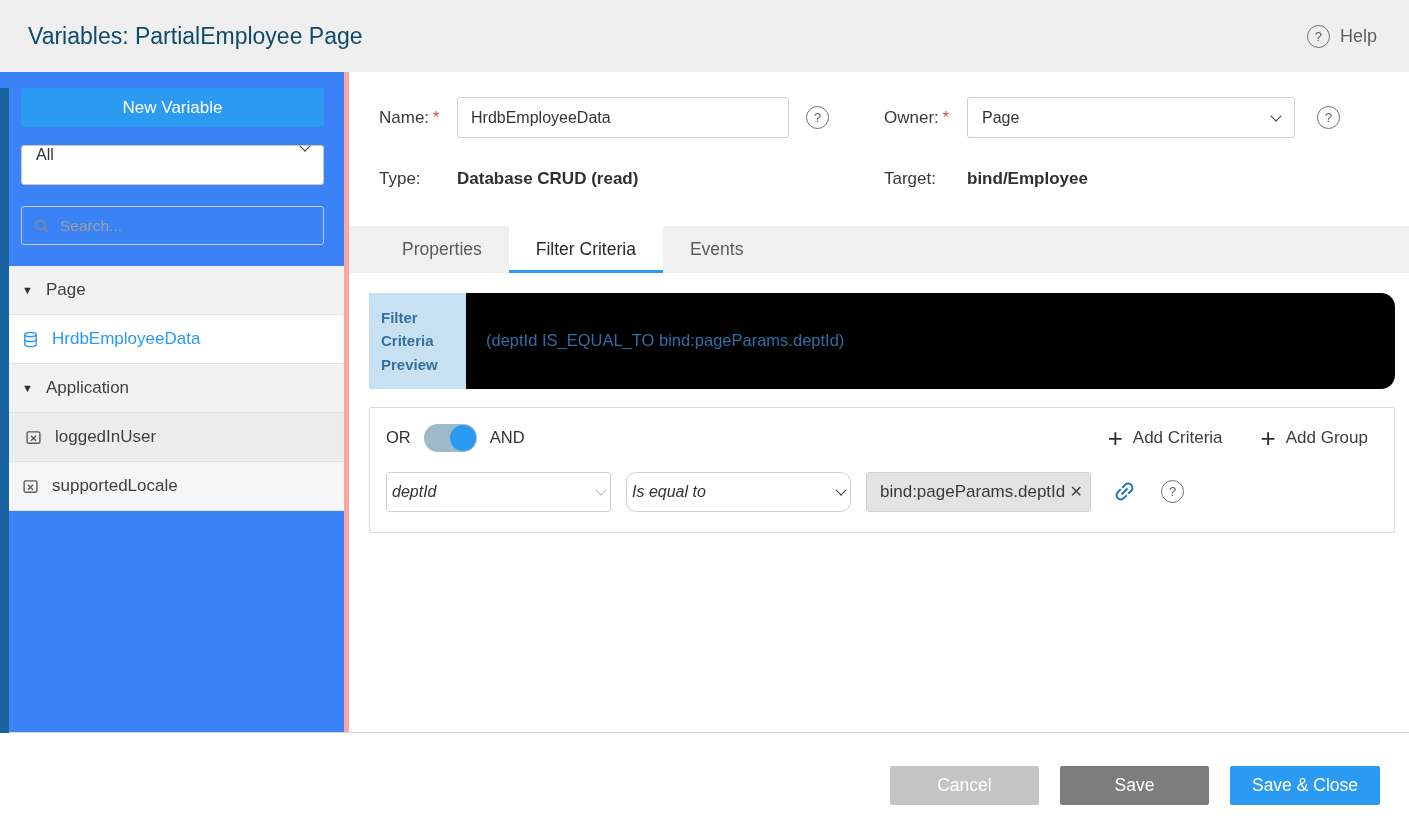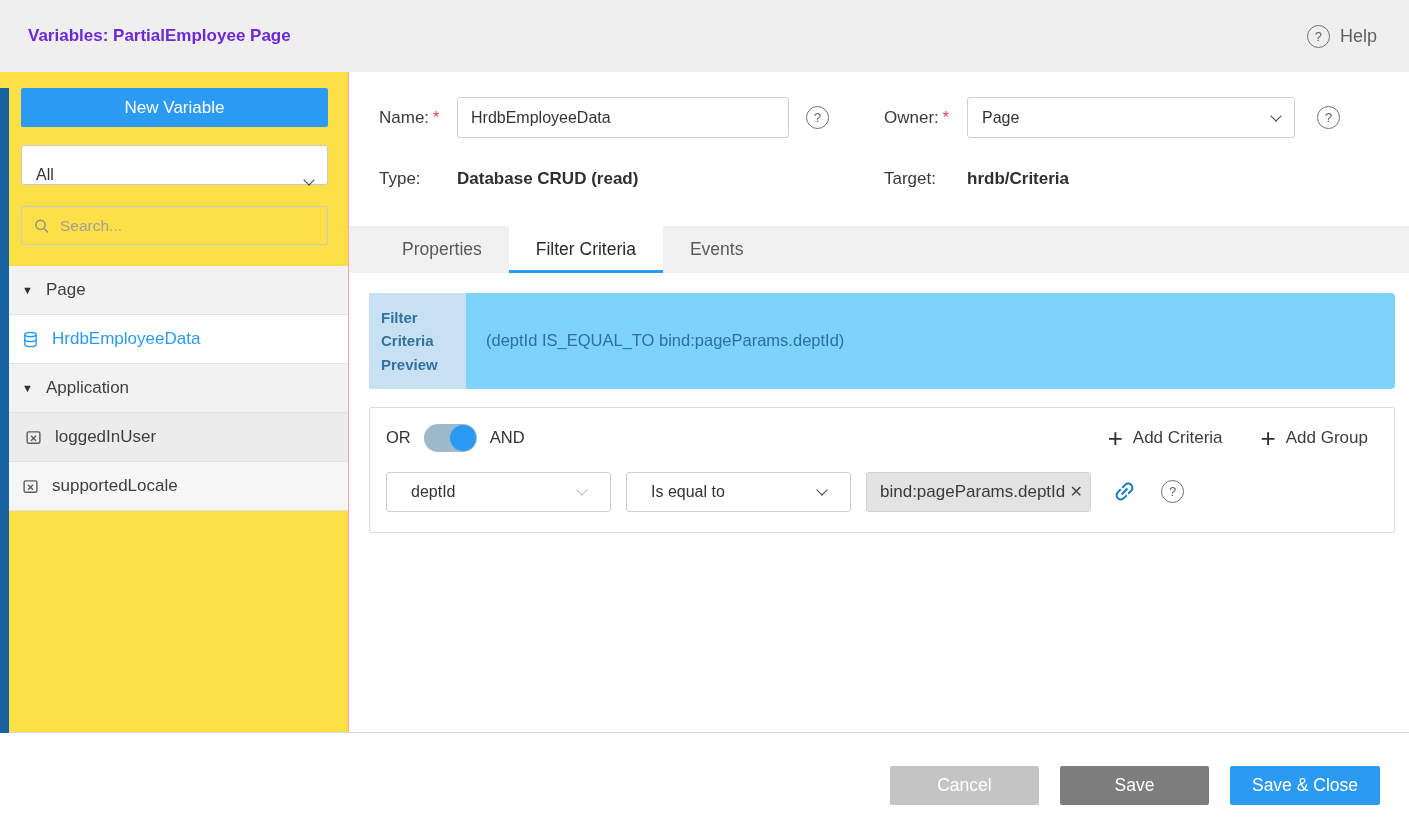--- a/index.html
+++ b/index.html
@@ -3,38 +3,38 @@
 <meta charset="utf-8">
 <style>
   * { box-sizing: border-box; margin: 0; padding: 0; }
   html,body { background:#fff; }
   body { font-family: "Liberation Sans", sans-serif; }
   .app { width:1409px; height:838px; background:#fff; position:relative; overflow:hidden; }
 
   
   .header { height:72px; background:#efefef; display:flex; align-items:center;
             justify-content:space-between; padding:0 32px 0 28px; }
-  .title { font-size:17px; color:#6d28d9; font-weight:700; }
+  .title { font-size:23px; color:#0c4a6e; font-weight:400; }
   .help-btn { display:flex; align-items:center; gap:10px; color:#5f5f5f; font-size:18px; cursor:pointer; }
   .qmark { width:23px; height:23px; border:1.6px solid #6f6f6f; border-radius:50%;
            display:inline-flex; align-items:center; justify-content:center;
            font-size:13px; color:#5f5f5f; flex:none; font-weight:400; }
 
   
   .body { display:flex; height:661px; border-bottom:1px solid #d8d8d8; }
 
   
-  .sidebar { width:349px; flex:none; position:relative; background:#fde047;
-             border-right:1px solid #fca5a5; padding-top:16px; }
+  .sidebar { width:349px; flex:none; position:relative; background:#3b82f6;
+             border-right:5px solid #fca5a5; padding-top:16px; }
   .rail { position:absolute; left:0; top:16px; width:9px; height:645px; background:#18619f; }
   .side-inner { padding:0 20px 0 21px; }
   .btn-new { display:block; width:100%; height:39px; background:#2b9af3; color:#fff; border:none;
              font-size:17px; border-radius:2px; cursor:pointer; font-family:inherit; }
   .select-box { height:40px; border:1px solid #c9c9c9; border-radius:3px; background:#fff;
-                display:flex; align-items:flex-end; justify-content:space-between;
+                display:flex; align-items:flex-start; justify-content:space-between;
                 padding:0 14px; font-size:16px; color:#333; cursor:pointer; }
   .mt18 { margin-top:18px; } .mt15 { margin-top:21px; }
   .chev { width:8px; height:8px; border-right:1.8px solid #444; border-bottom:1.8px solid #444;
           transform:rotate(45deg); margin-top:-4px; flex:none; }
   .chev.light { border-color:#bfbfbf; }
   .search-box { height:39px; border:1px solid #c9c9c9; border-radius:3px; display:flex;
                 align-items:center; gap:10px; padding:0 12px; }
   .search-box input { border:none; outline:none; flex:1; font-size:15.5px; color:#333; font-family:inherit; background:transparent; }
   .search-box input::placeholder { color:#9e9e9e; }
 
@@ -67,42 +67,42 @@
 
   
   .tabbar { margin-top:37px; height:47px; background:#f0f0f0; display:flex; padding-left:26px; }
   .tab { padding:0 27px; display:flex; align-items:center; font-size:17.5px; color:#5a5a5a;
          cursor:pointer; position:relative; }
   .tab.active { background:#fff; color:#2a2a2a; }
   .tab.active::after { content:""; position:absolute; left:0; right:0; bottom:0; height:3px; background:#2b9af3; }
 
   
   .tab-content { padding:20px 14px 0 20px; flex:1; }
-  .preview { display:flex; background:#7dd3fc; border-radius:4px; margin-bottom:18px; min-height:94px; }
+  .preview { display:flex; background:#000000; border-radius:14px; margin-bottom:18px; min-height:94px; }
   .preview-label { width:97px; flex:none; background:#c7e1f2; padding:13px 12px;
                    font-size:15px; font-weight:700; color:#34719f; line-height:1.55; }
   .preview-expr { flex:1; display:flex; align-items:center; padding:0 20px;
                   font-size:16.5px; color:#2f6da4; }
 
   .criteria { border:1px solid #dcdcdc; border-radius:2px; padding:16px 26px 20px 16px; }
   .crit-top { display:flex; align-items:center;text-align:right; }
   .tog-lbl { font-size:16.5px; color:#333; }
   .toggle { width:53px; height:28px; border-radius:14px; background:#9db9ca; margin:0 13px;
             position:relative; cursor:pointer; flex:none; }
   .knob { position:absolute; right:1px; top:1px; width:26px; height:26px; border-radius:50%; background:#2b9af3; }
   .spacer { flex:1; }
   .addbtn { display:flex; align-items:center; gap:10px; font-size:17px; color:#3c3c3c;
             cursor:pointer; margin-left:38px; }
   .plus { font-size:26px; font-weight:300; color:#2f2f2f; line-height:20px; }
 
   .crit-row { display:flex; align-items:center; margin-top:20px; }
   .crit-sel { width:225px; height:40px; border:1px solid #cfcfcf; border-radius:3px; background:#fff;
-              display:flex; align-items:center; justify-content:space-between; padding:0 24px;
-              font-size:16px; color:#333; cursor:pointer; flex:none; }
-  .ml15 { margin-left:15px; } .ml21 { margin-left:21px; } .ml24 { margin-left:24px; }
+              display:flex; align-items:center; justify-content:space-between; padding:0 5px;
+              font-size:16px; color:#333; cursor:pointer; flex:none;font-style:italic; }
+  .ml15 { margin-left:15px;border-radius:10px; } .ml21 { margin-left:21px; } .ml24 { margin-left:24px; }
   .chip { width:225px; height:40px; background:#e3e3e3; border:1px solid #d2d2d2; border-radius:3px;
           display:flex; align-items:center; padding:0 7px 0 13px; flex:none; }
   .chip-text { flex:1; font-size:17px; color:#3a3a3a; white-space:nowrap; overflow:hidden; }
   .chip-x { font-size:16px; color:#4a4a4a; cursor:pointer; margin-left:2px; flex:none; }
   .link-icon { display:inline-flex; color:#1d79c0; cursor:pointer; transform:rotate(-45deg); }
 
   
   .footer { height:105px; display:flex; align-items:center; justify-content:flex-end;
             gap:21px; padding-right:29px; background:#fff; }
   .btn { height:39px; min-width:149px; border:none; border-radius:2px; color:#fff;
@@ -203,21 +203,21 @@
             <span class="chev"></span>
           </div>
           <div class="helpcell-r">
             <span class="qmark">?</span>
           </div>
 
           <div class="lbl">Type:</div>
           <div class="bold-val">Database CRUD (read)</div>
           <div></div>
           <div class="lbl">Target:</div>
-          <div class="bold-val">hrdb/Criteria</div>
+          <div class="bold-val">bind/Employee</div>
           <div></div>
         </div>
       </div>
 
       <div class="tabbar">
         <div class="tab">Properties</div>
         <div class="tab active">Filter Criteria</div>
         <div class="tab">Events</div>
       </div>
 

